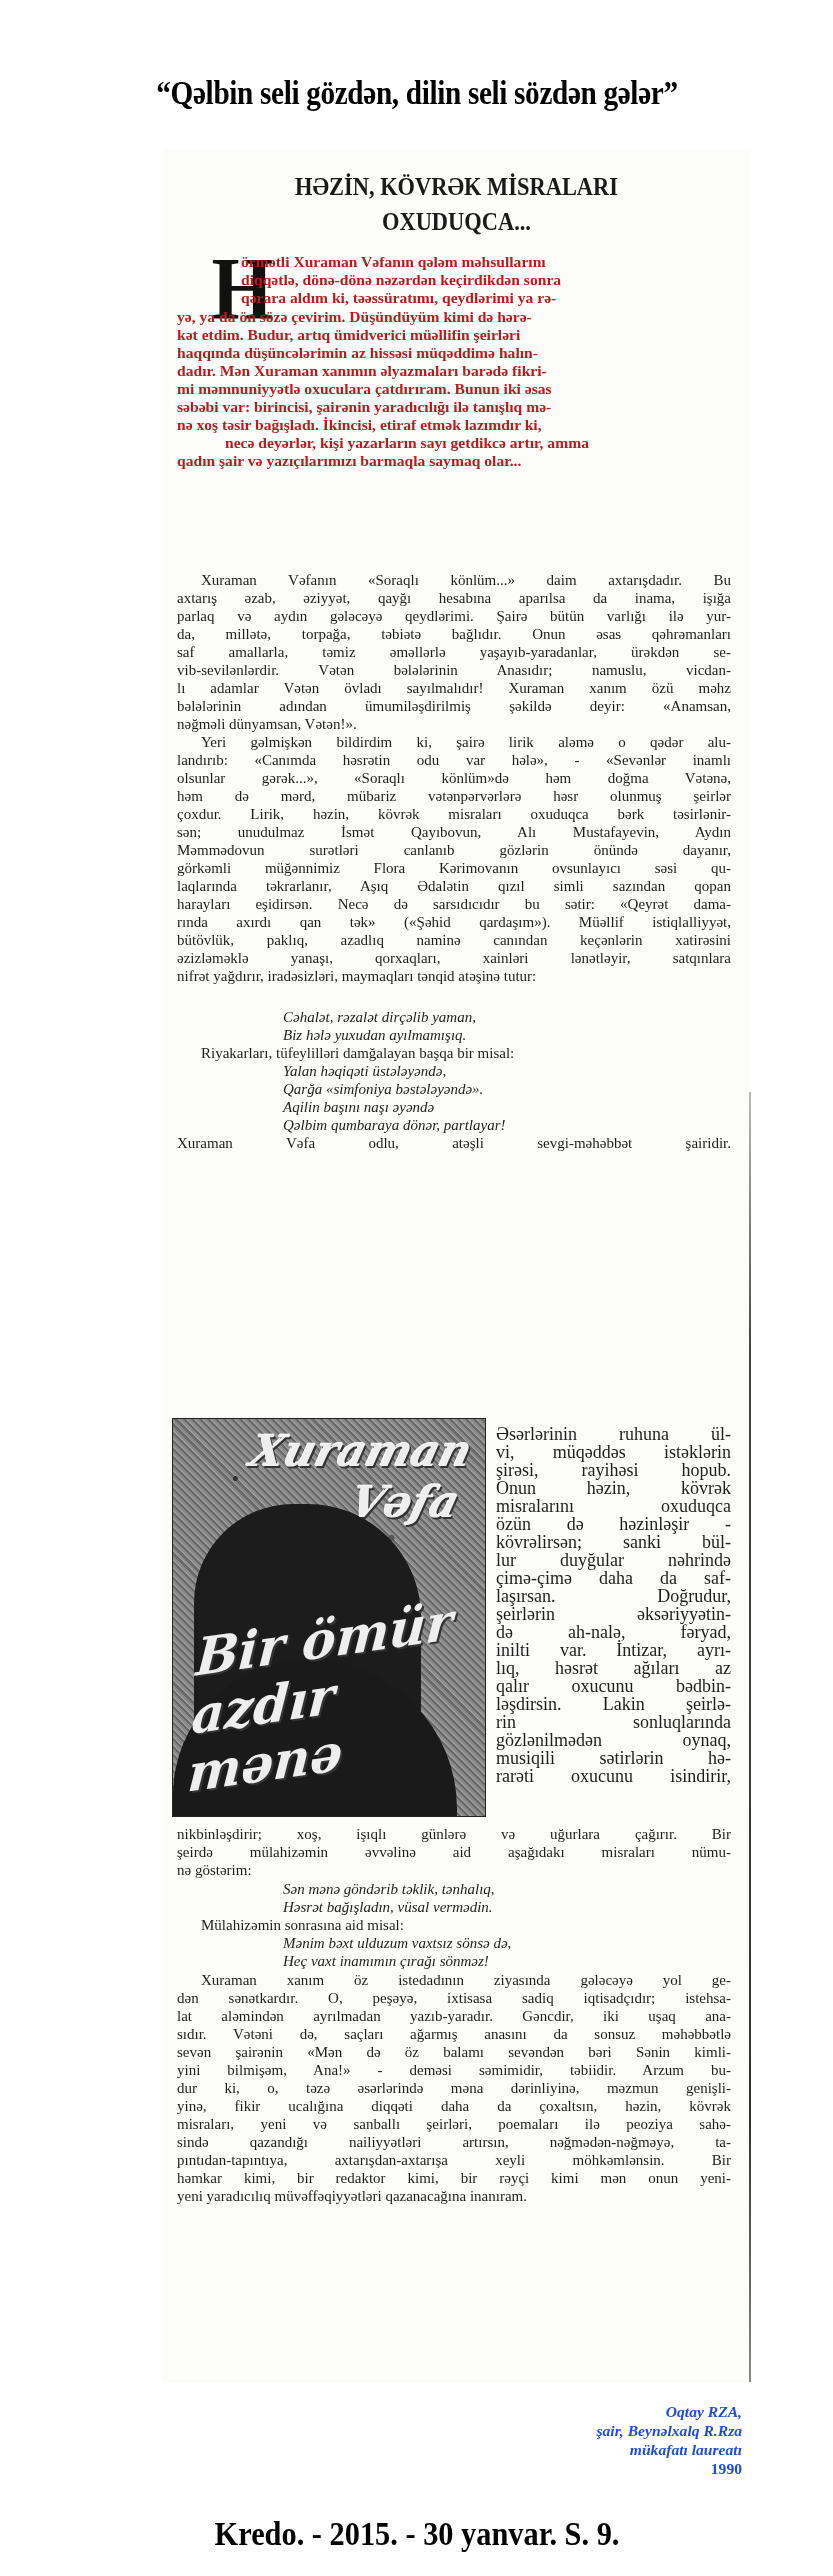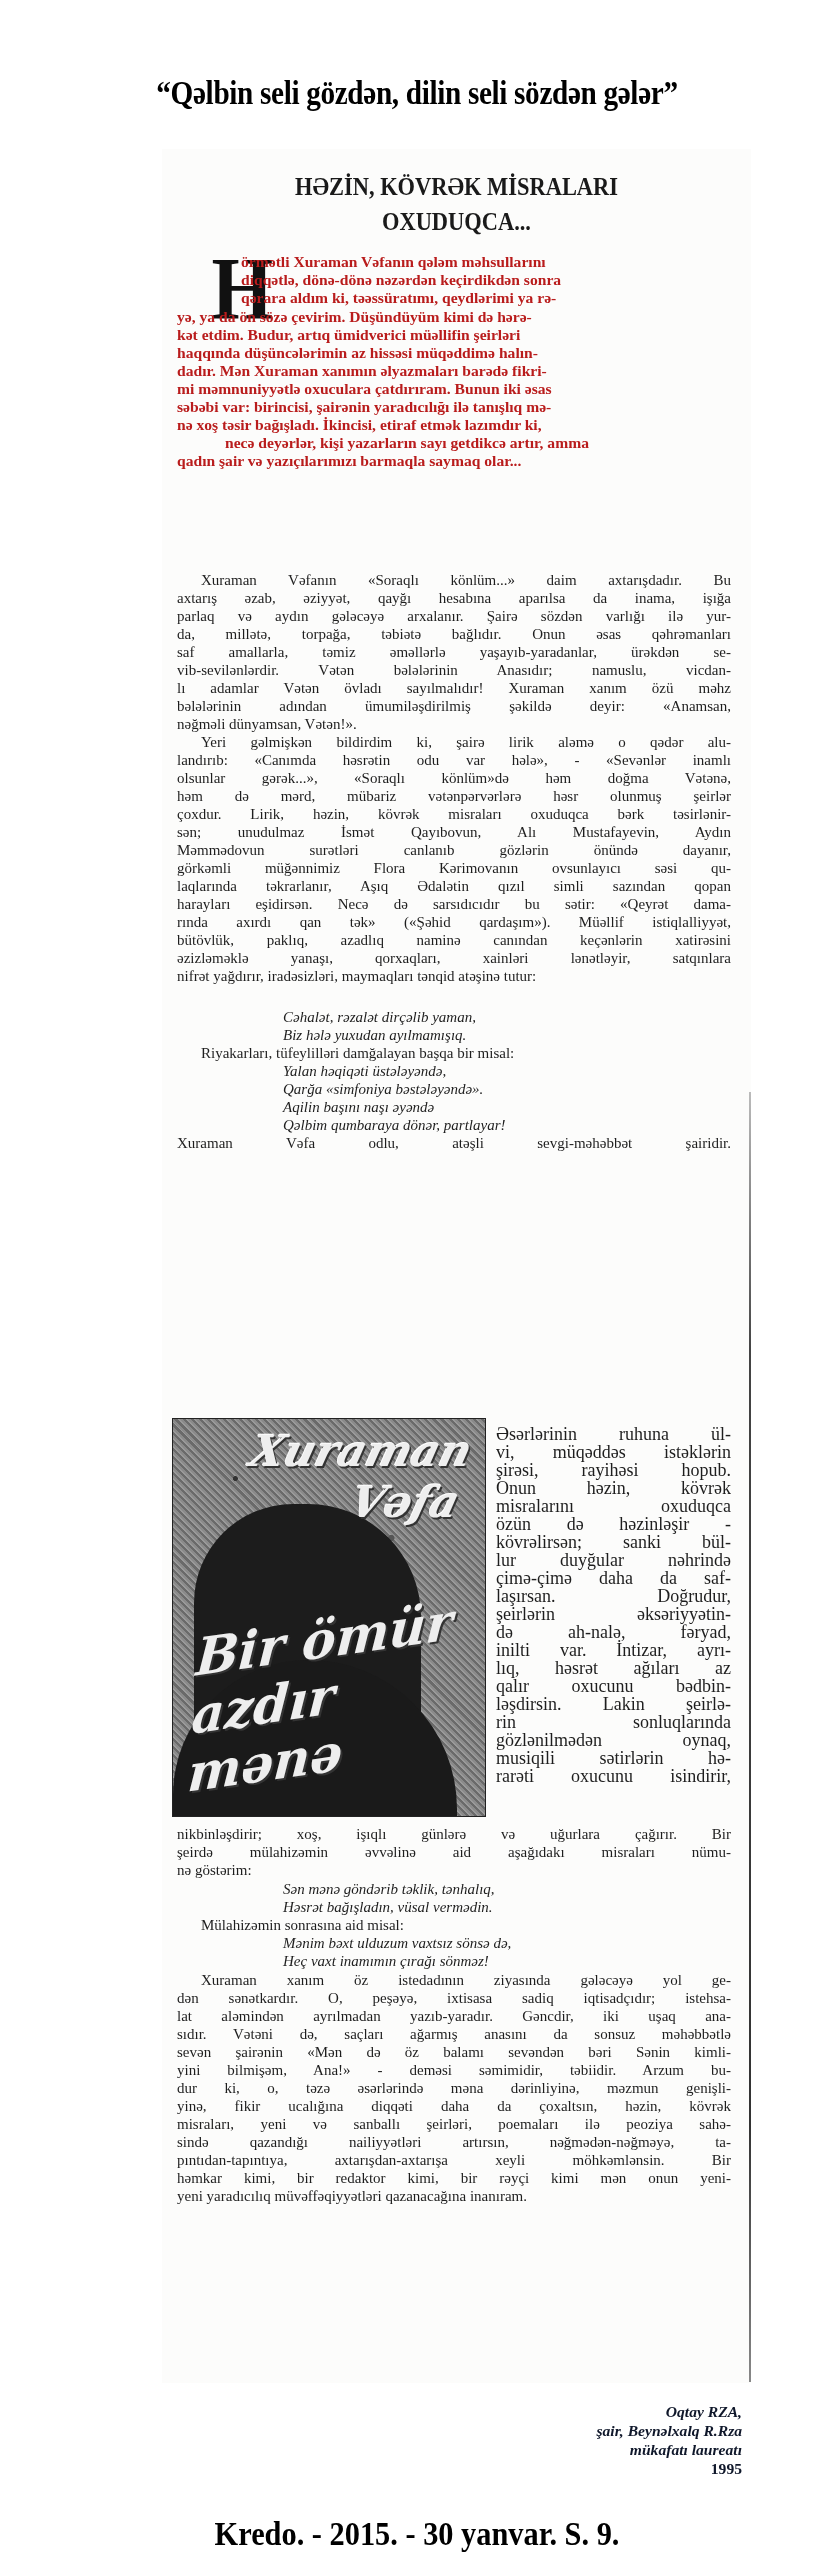--- a/index.html
+++ b/index.html
@@ -24,21 +24,21 @@
   .cover-bg { position: absolute; inset: 0; background:
       radial-gradient(circle at 20% 15%, #333 0 2.1px, transparent 2.8px),
       radial-gradient(circle at 70% 30%, #555 0 2.8px, transparent 3.5px),
       radial-gradient(circle at 40% 50%, #444 0 2.1px, transparent 2.8px),
       repeating-linear-gradient(45deg, #8a8a8a 0 2.1px, #6a6a6a 2.1px 4.3px, #9a9a9a 4.3px 5.7px),
       #777; }
   .cover-silhouette { position: absolute; left: 21px; top: 85px; width: 227px; height: 326px; background: #1c1c1c; border-radius: 99px 113px 28px 28px; }
   .cover-shoulder { position: absolute; left: 0; top: 241px; width: 284px; height: 184px; background: #1a1a1a; border-radius: 142px 156px 0 0; }
   .cover-author { position: absolute; right: 20px; top: 7px; font-family: "DejaVu Serif", serif; font-style: italic; font-weight: bold; font-size: 43px; line-height: 51px; color: #eee; text-align: right; text-shadow: 2.1px 2.1px 0 #333, -0.7px -0.7px 0 #fff; transform: skewX(-14deg); }
   .cover-title { position: absolute; left: 12.8px; bottom: 12.8px; font-family: "DejaVu Serif", serif; font-style: italic; font-weight: bold; font-size: 51px; line-height: 57px; color: #eee; text-shadow: 2.1px 2.1px 0 #333; transform: rotate(-8deg) skewX(-12deg); transform-origin: left bottom; }
-  .signature { position: absolute; right: 92px; top: 2402px; text-align: right; font-family: "Liberation Serif", serif; font-style: italic; font-weight: bold; font-size: 15.6px; line-height: 19px; color: #0f172a; }
+  .signature { position: absolute; right: 92px; top: 2402px; text-align: right; font-family: "Liberation Serif", serif; font-style: italic; font-weight: bold; font-size: 15.6px; line-height: 19px; color: #1d4ed8; }
   .signature .year { font-style: normal; }
   .footer-citation { position: absolute; left: 0; top: 2516px; width: 834px; text-align: center; font-family: "Liberation Serif", serif; font-weight: bold; font-size: 33px; color: #000; transform: scaleX(0.92); }
 </style>
 </head>
 <body>
 
 <div class="page-title">“Qəlbin seli gözdən, dilin seli sözdən gələr”</div>
 
 <div class="scan"></div>
 <div class="scan-edge"></div>
@@ -61,21 +61,21 @@
     <span class="line" style="display: block;">mi məmnuniyyətlə oxuculara çatdırıram. Bunun iki əsas</span>
     <span class="line" style="display: block;">səbəbi var: birincisi, şairənin yaradıcılığı ilə tanışlıq mə-</span>
     <span class="line" style="display: block;">nə xoş təsir bağışladı. İkincisi, etiraf etmək lazımdır ki,</span>
     <span class="line" style="display: block; margin-left: 48px;">necə deyərlər, kişi yazarların sayı getdikcə artır, amma</span>
     <span class="line last" style="display: block;">qadın şair və yazıçılarımızı barmaqla saymaq olar...</span>
   </div>
 
 <div class="body-block" style="left:177px; top:571px; width:554px;" id="body-top">
     <span class="line ind">Xuraman Vəfanın «Soraqlı könlüm...» daim axtarışdadır. Bu</span>
     <span class="line">axtarış əzab, əziyyət, qayğı hesabına aparılsa da inama, işığa</span>
-    <span class="line">parlaq və aydın gələcəyə arxalanır. Şairə sözdən varlığı ilə yur-</span>
+    <span class="line">parlaq və aydın gələcəyə qeydlərimi. Şairə bütün varlığı ilə yur-</span>
     <span class="line">da, millətə, torpağa, təbiətə bağlıdır. Onun əsas qəhrəmanları</span>
     <span class="line">saf amallarla, təmiz əməllərlə yaşayıb-yaradanlar, ürəkdən se-</span>
     <span class="line">vib-sevilənlərdir. Vətən bələlərinin Anasıdır; namuslu, vicdan-</span>
     <span class="line">lı adamlar Vətən övladı sayılmalıdır! Xuraman xanım özü məhz</span>
     <span class="line">bələlərinin adından ümumiləşdirilmiş şəkildə deyir: «Anamsan,</span>
     <span class="line last">nəğməli dünyamsan, Vətən!».</span>
     <span class="line ind">Yeri gəlmişkən bildirdim ki, şairə lirik aləmə o qədər alu-</span>
     <span class="line">landırıb: «Canımda həsrətin odu var hələ», - «Sevənlər inamlı</span>
     <span class="line">olsunlar gərək...», «Soraqlı könlüm»də həm doğma Vətənə,</span>
     <span class="line">həm də mərd, mübariz vətənpərvərlərə həsr olunmuş şeirlər</span>
@@ -166,17 +166,17 @@
     <span class="line">sində qazandığı nailiyyətləri artırsın, nəğmədən-nəğməyə, ta-</span>
     <span class="line">pıntıdan-tapıntıya, axtarışdan-axtarışa xeyli möhkəmlənsin. Bir</span>
     <span class="line">həmkar kimi, bir redaktor kimi, bir rəyçi kimi mən onun yeni-</span>
     <span class="line last">yeni yaradıcılıq müvəffəqiyyətləri qazanacağına inanıram.</span>
   </div>
 
 <div class="signature">
   <div>Oqtay RZA,</div>
   <div>şair, Beynəlxalq R.Rza</div>
   <div>mükafatı laureatı</div>
-  <div class="year">1995</div>
+  <div class="year">1990</div>
 </div>
 
 <div class="footer-citation">Kredo. - 2015. - 30 yanvar. S. 9.</div>
 
 
 </body></html>

